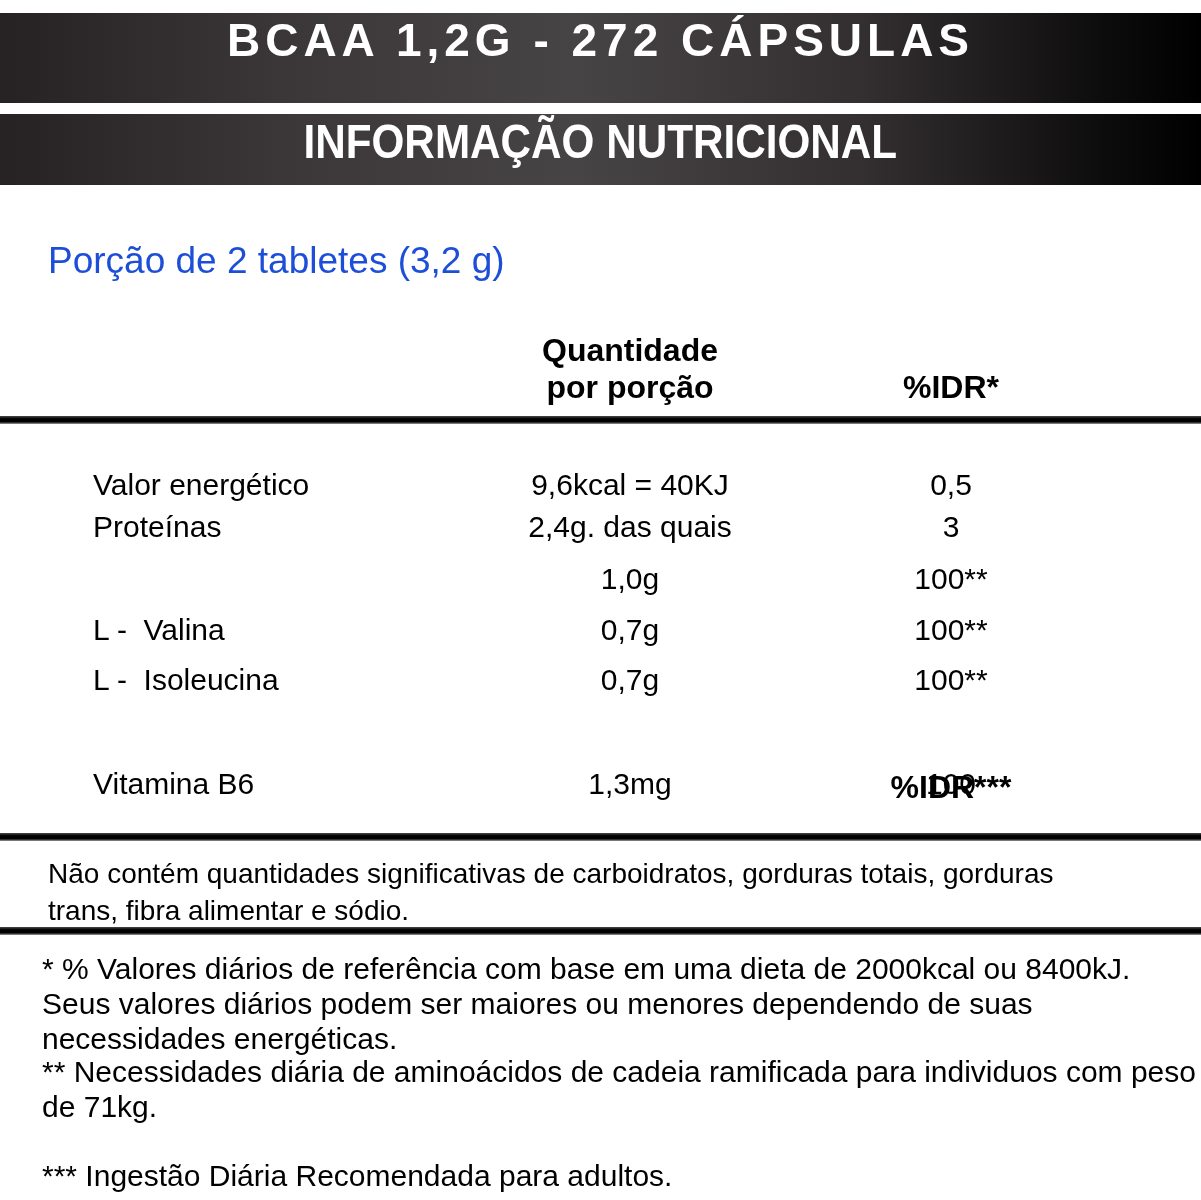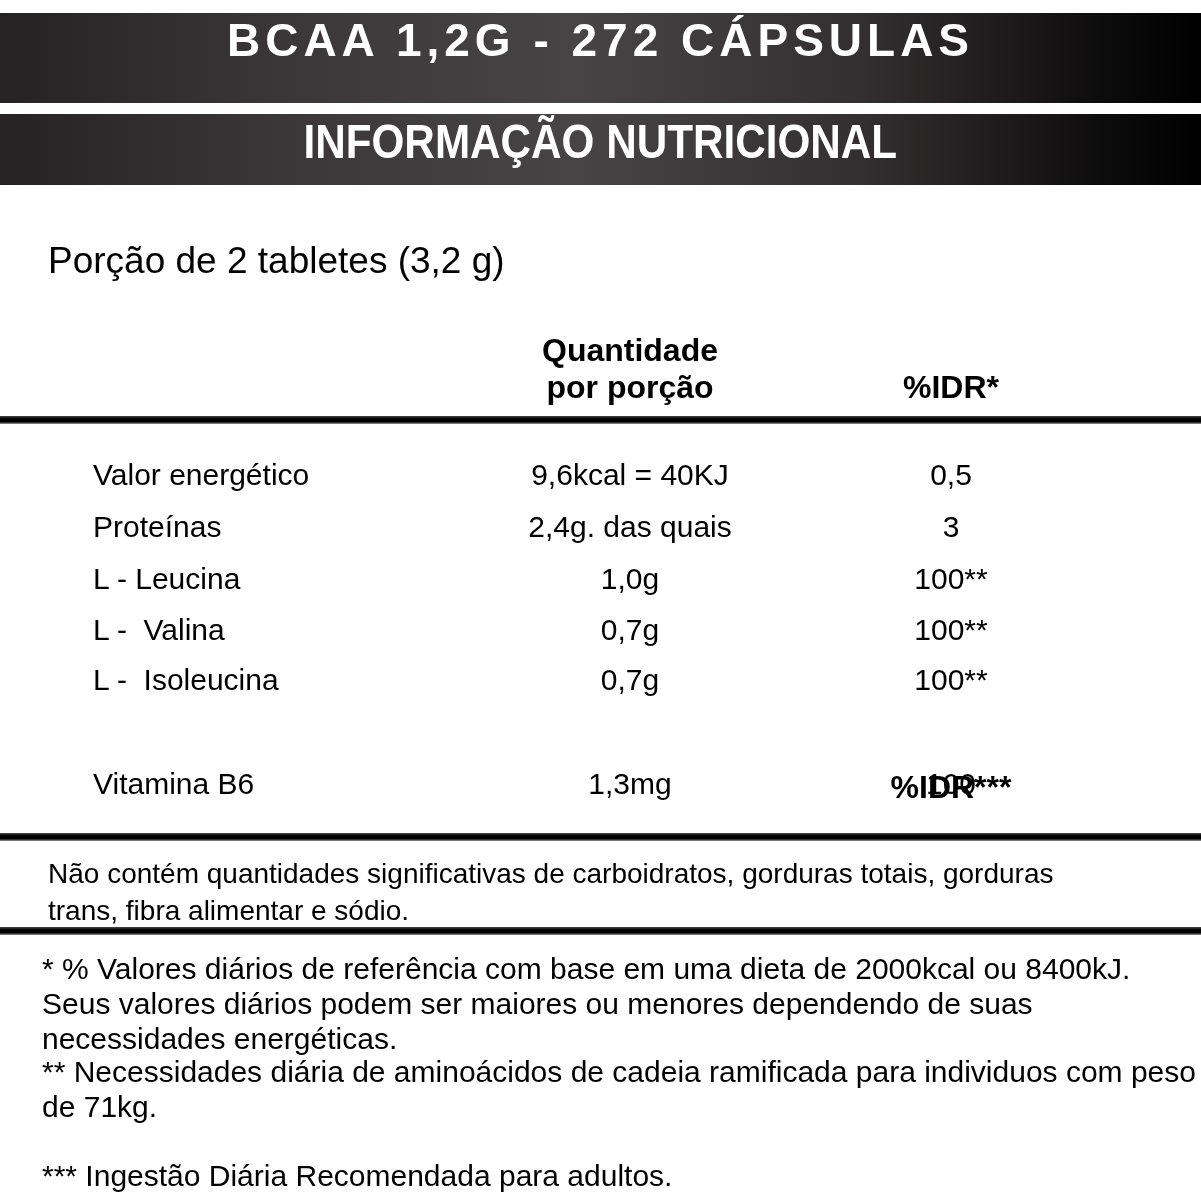--- a/index.html
+++ b/index.html
@@ -16,39 +16,39 @@
   .banner2 { top: 114px; height: 71px; }
   .banner1 .banner-text {
     color: #fff; font-weight: bold; font-size: 46px; letter-spacing: 5px; white-space: pre;
   }
   .banner2 .banner-text {
     color: #fff; font-weight: bold; font-size: 48px; letter-spacing: 0px;
     transform: scaleX(0.88); white-space: pre;
   }
   .serving {
     position: absolute; left: 48px; top: 240px;
-    font-size: 37px; color: #000000; letter-spacing: 0px;
+    font-size: 37px; color: #1d4ed8; letter-spacing: 0px;
   }
   .col-amount { position: absolute; left: 420px; width: 420px; text-align: center; }
   .col-idr    { position: absolute; left: 840px; width: 222px; text-align: center; }
   .col-label  { position: absolute; left: 93px;  width: 330px; text-align: left; white-space: pre-wrap; }
   .thead-amount {
     top: 332px; font-weight: bold; font-size: 32px; line-height: 37px; white-space: pre-line;
   }
   .thead-idr { top: 369px; font-weight: bold; font-size: 32px; }
   .rule {
     position: absolute; left: 0; width: 1201px; height: 8px;
     background: linear-gradient(to bottom, #4a4a4a 0%, #000 35%, #000 72%, #9a9a9a 100%);
   }
   .rule1 { top: 416px; }
   .rule2 { top: 833px; }
   .rule3 { top: 927px; }
   .trow { position: absolute; left: 0; width: 1201px; height: 34px; font-size: 30px; }
   .trow .cell { top: 0; }
-  .row1 { top: 458px; } .row2 { top: 510px; } .row3 { top: 562px; }
+  .row1 { top: 468px; } .row2 { top: 510px; } .row3 { top: 562px; }
   .row4 { top: 613px; } .row5 { top: 663px; } .row6 { top: 727px; margin-top: 42px; }
   .row7 { top: 767px; }
   .row6 .col-idr { font-weight: bold; font-size: 32px; }
   .note {
     position: absolute; left: 48px; width: 1130px;
     font-size: 28px; line-height: 37px; white-space: pre-line;
   }
   .note1 { top: 855px; }
   .footnote {
     position: absolute; left: 42px; width: 1155px;
@@ -83,21 +83,20 @@
   <span class="col-idr cell">0,5</span>
 </div>
 
 <div class="trow row2">
   <span class="col-label cell">Proteínas</span>
   <span class="col-amount cell">2,4g. das quais</span>
   <span class="col-idr cell">3</span>
 </div>
 
 <div class="trow row3">
-  <span class="col-label cell">L - Leucina</span>
   <span class="col-amount cell">1,0g</span>
   <span class="col-idr cell">100**</span>
 </div>
 
 <div class="trow row4">
   <span class="col-label cell">L -  Valina</span>
   <span class="col-amount cell">0,7g</span>
   <span class="col-idr cell">100**</span>
 </div>
 

